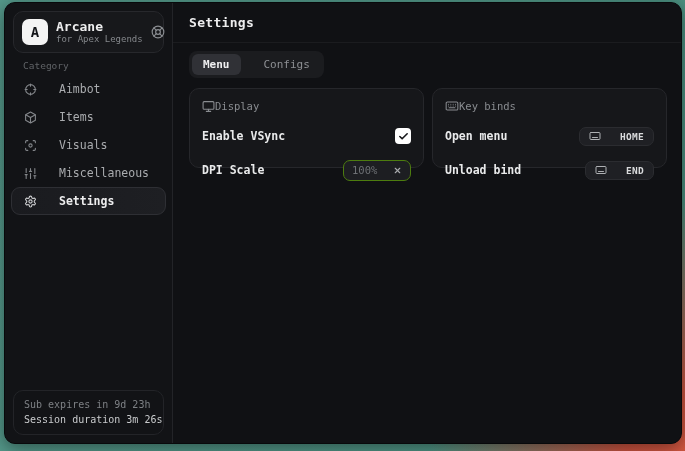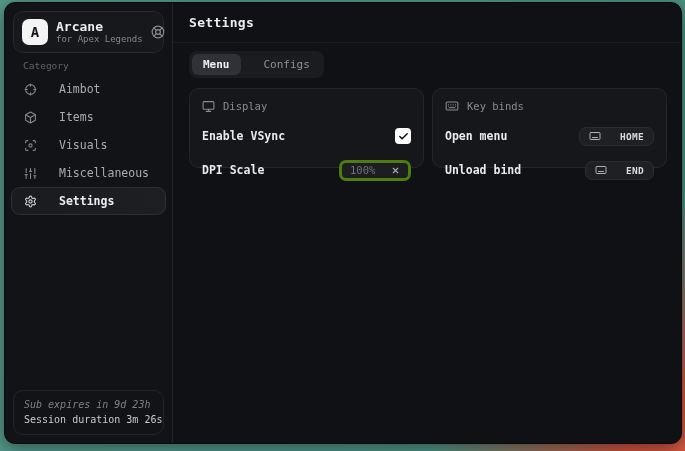--- a/index.html
+++ b/index.html
@@ -51,51 +51,51 @@
     background: linear-gradient(90deg, #1a1b1f 0%, #1e1f23 100%);
     border-color: #2e2f34; color: #ededee; font-weight: bold;
   }
   .nav-item.selected .nav-icon { color: #d0d1d3; }
 
   .sb-footer {
     position: absolute; left: 8px; right: 8px; bottom: 8px;
     border: 1px solid #232428; border-radius: 10px;
     padding: 6px 10px 7px;
   }
-  .sb-footer .line1 { font-size: 10px; color: #7e8185; line-height: 15px; white-space: nowrap; font-style: italic; }
+  .sb-footer .line1 { font-size: 10px; color: #7e8185; line-height: 15px; white-space: nowrap; }
   .sb-footer .line2 { font-size: 10px; color: #c9cbcd; line-height: 15px; white-space: nowrap; }
 
   
   .main { flex: 1; position: relative; background: #101114; }
   .main-header { height: 40px; display: flex; align-items: center; padding: 0 16px; border-bottom: 1px solid #1b1c1f; }
   .main-title { font-size: 13px; font-weight: bold; color: #ededee; letter-spacing: .3px; }
 
   .tabs {
     display: inline-flex; margin: 8px 0 0 16px; background: #1b1c1f;
     border-radius: 8px; padding: 3px; gap: 12px;
   }
   .tab { font-size: 11px; color: #8e9094; padding: 4px 11px; border-radius: 6px; cursor: pointer; white-space: nowrap; }
   .tab.active { background: #303136; color: #f0f0f1; font-weight: bold; }
 
   .cards { display: flex; gap: 8px; margin: 10px 16px 0; }
   .card {
     width: 235px; height: 80px; background: #16171a; border: 1px solid #26272b;
     border-radius: 10px; padding: 9px 12px 8px;
   }
-  .card-header { display: flex; align-items: center; gap: 8px; color: #898c90; font-size: 10.5px; height: 16px; }
+  .card-header { display: flex; align-items: center; gap: 0; color: #898c90; font-size: 10.5px; height: 16px; }
   .card-row { display: flex; align-items: center; justify-content: space-between; height: 24px; margin-top: 10px; }
   .row-label { font-size: 11.5px; font-weight: bold; color: #e9eaeb; white-space: nowrap; }
 
   .checkbox {
     width: 16px; height: 16px; border-radius: 4px; background: #ffffff;
     display: flex; align-items: center; justify-content: center; cursor: pointer;
   }
   .dpi-box {
     display: flex; align-items: center; gap: 7px;
-    background: #1d1e22; border: 3px solid #4d7c0f; border-radius: 7px;
+    background: #1d1e22; border: 1px solid #4d7c0f; border-radius: 7px;
     padding: 2px 8px; height: 21px;
   }
   .dpi-input {
     width: 34px; background: transparent; border: none; outline: none;
     color: #6e7175; font-size: 10.5px; font-family: inherit; text-align: left;
   }
   .dpi-clear { color: #a8aaad; display: flex; cursor: pointer; }
 
   .key-btn {
     display: flex; align-items: center; gap: 19px;

